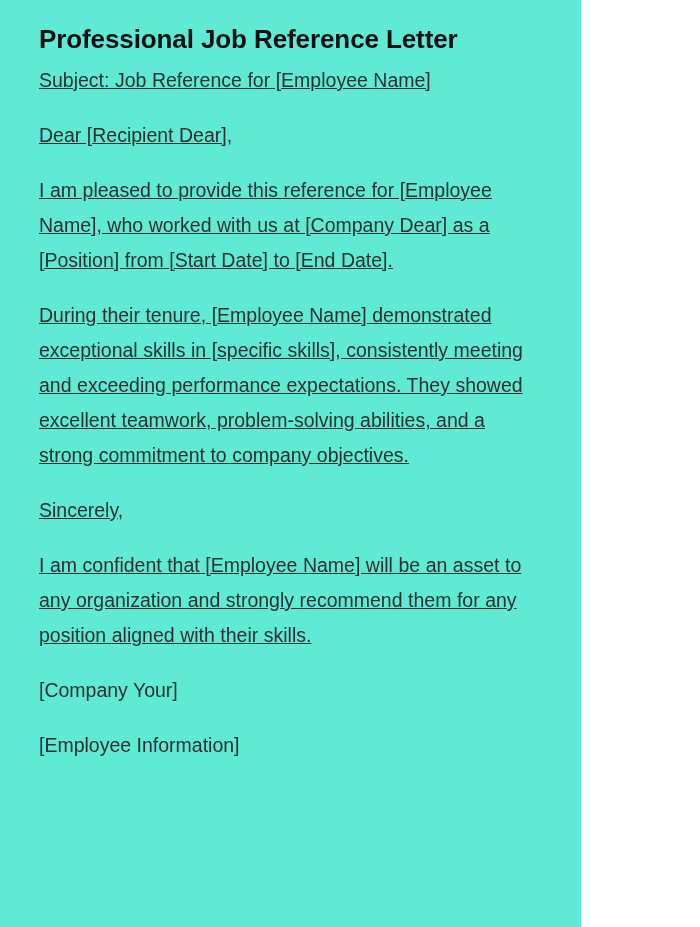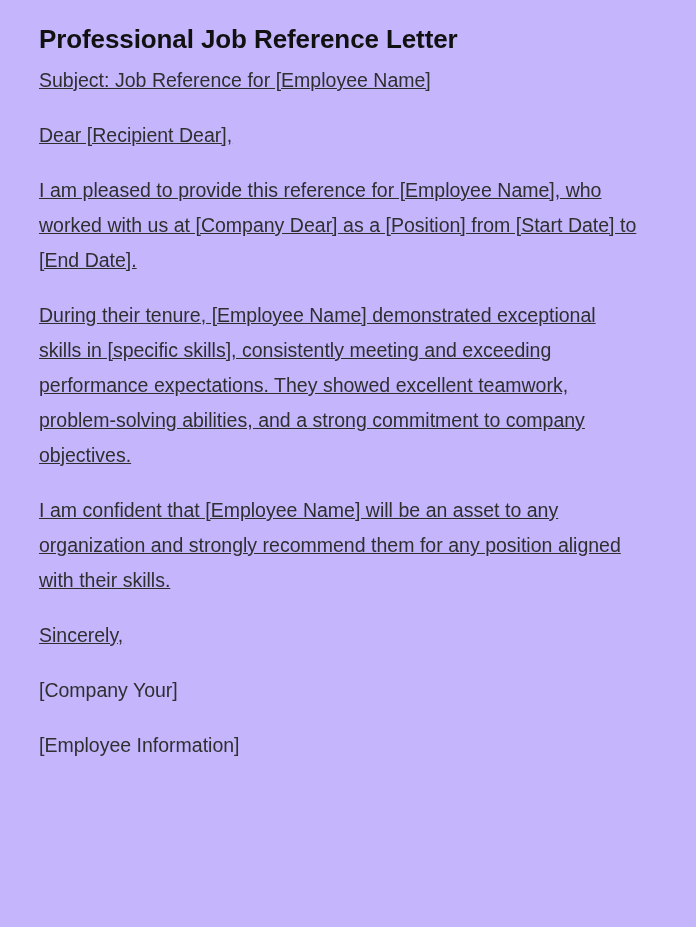--- a/index.html
+++ b/index.html
@@ -10,24 +10,24 @@
   }
   body {
     width: 700px;
     min-height: 927px;
     font-family: "Liberation Sans", "DejaVu Sans", sans-serif;
     color: #2a2a2a;
     -webkit-font-smoothing: antialiased;
   }
   .page {
     box-sizing: border-box;
-    width: 696px;
+    width: 581px;
     min-height: 927px;
     padding: 22px 40px 30px 39px;
-    background: #c4b5fd;
+    background: #5eead4;
   }
   .doc-title {
     font-size: 26px;
     line-height: 34px;
     font-weight: 700;
     color: #111111;
     letter-spacing: -0.1px;
     margin: 0 0 7px 0;
     padding: 0;
   }
@@ -70,23 +70,23 @@
   <div class="letter-body">
 
     <p class="para">Subject: Job Reference for [Employee Name]</p>
 
     <p class="para">Dear [Recipient Dear],</p>
 
     <p class="para">I am pleased to provide this reference for [Employee Name], who worked with us at [Company Dear] as a [Position] from [Start Date] to [End Date].</p>
 
     <p class="para">During their tenure, [Employee Name] demonstrated exceptional skills in [specific skills], consistently meeting and exceeding performance expectations. They showed excellent teamwork, problem-solving abilities, and a strong commitment to company objectives.</p>
 
+    <p class="para">Sincerely,</p>
+
     <p class="para">I am confident that [Employee Name] will be an asset to any organization and strongly recommend them for any position aligned with their skills.</p>
-
-    <p class="para">Sincerely,</p>
 
     <div>
 
 
       <p class="sig-line">[Company Your]</p>
 
       <p class="sig-line">[Employee Information]</p>
     </div>
 
   </div>

